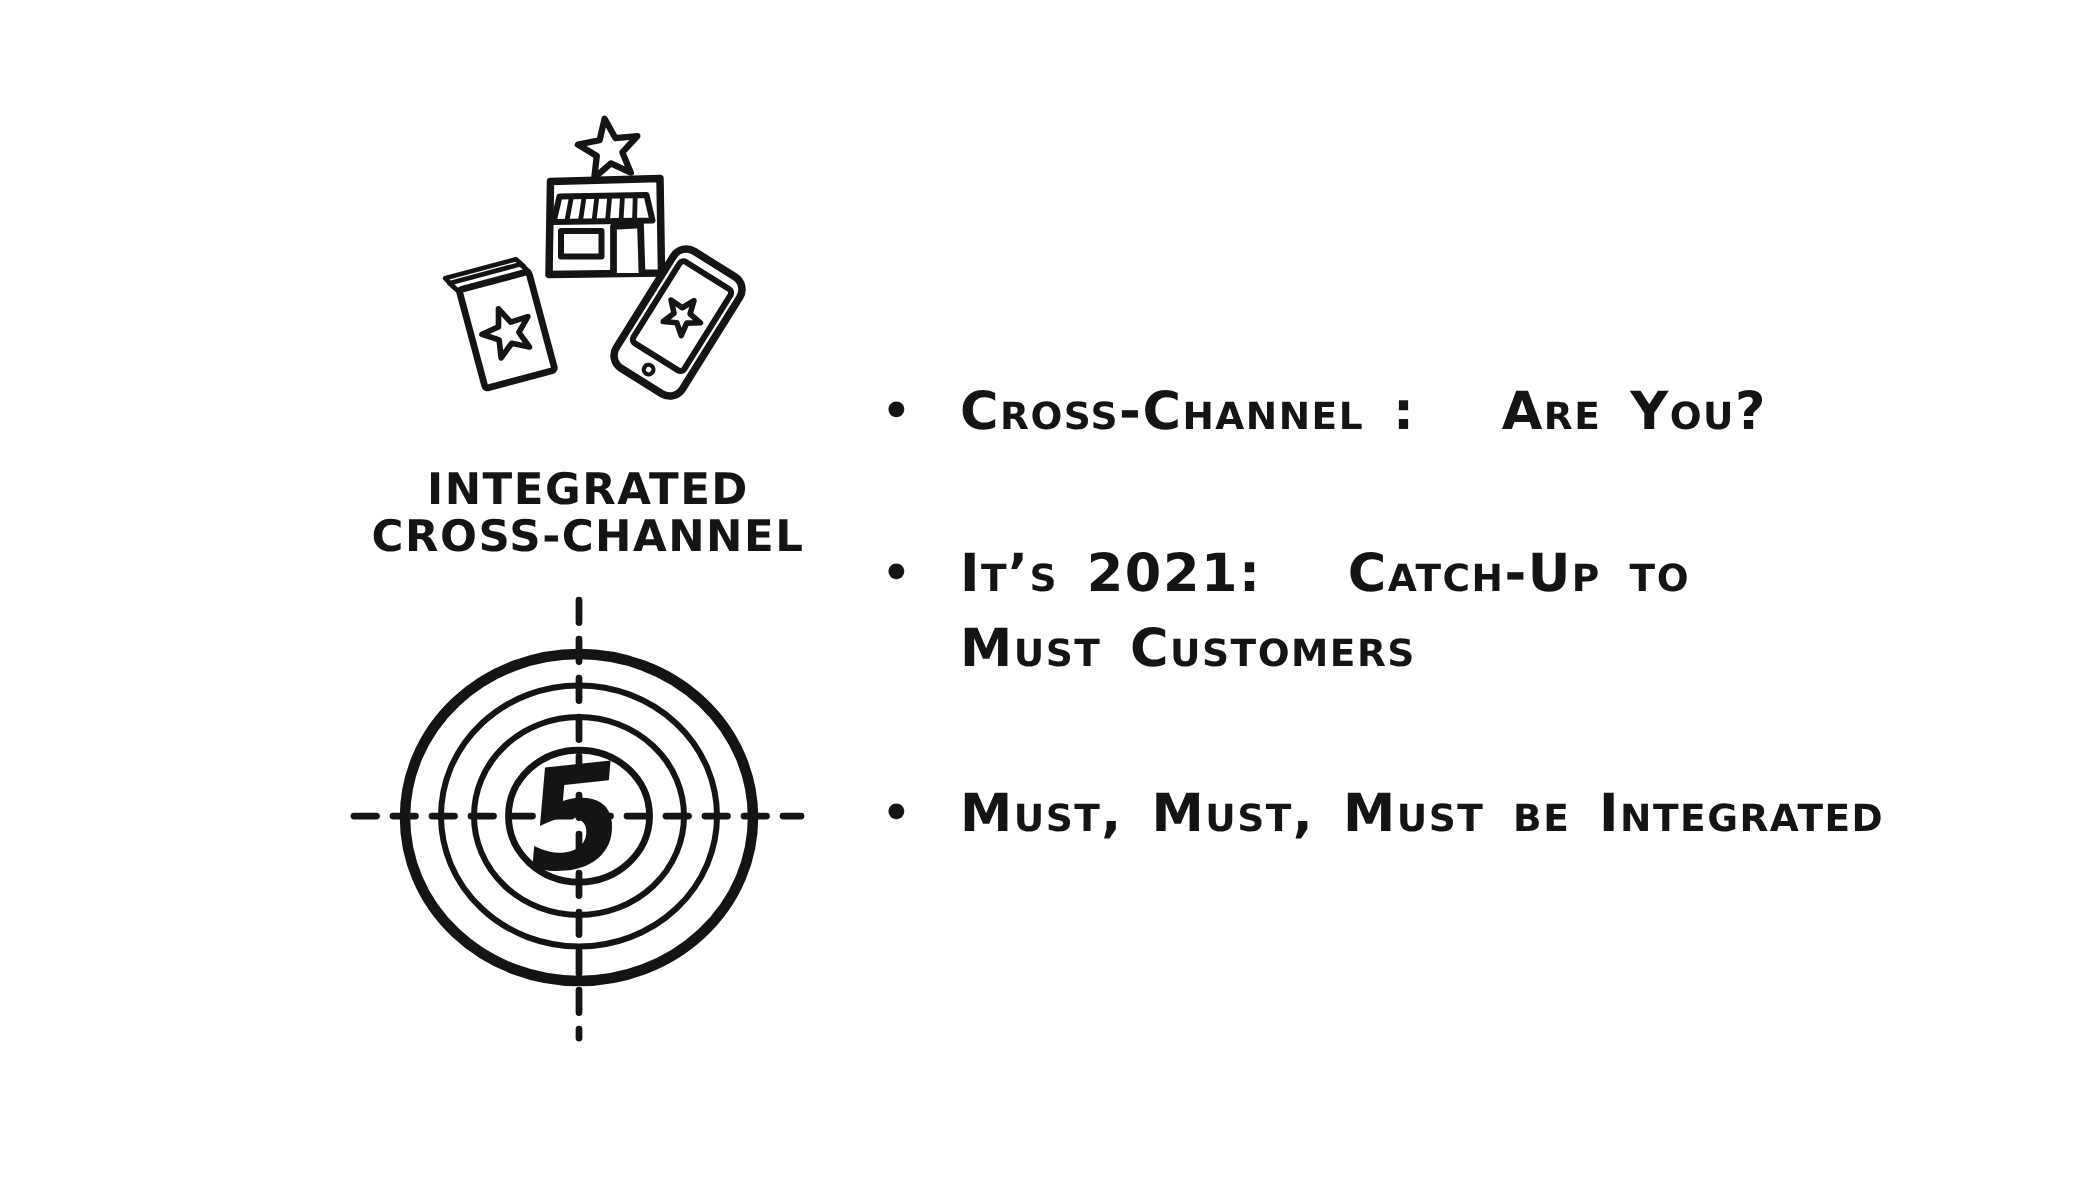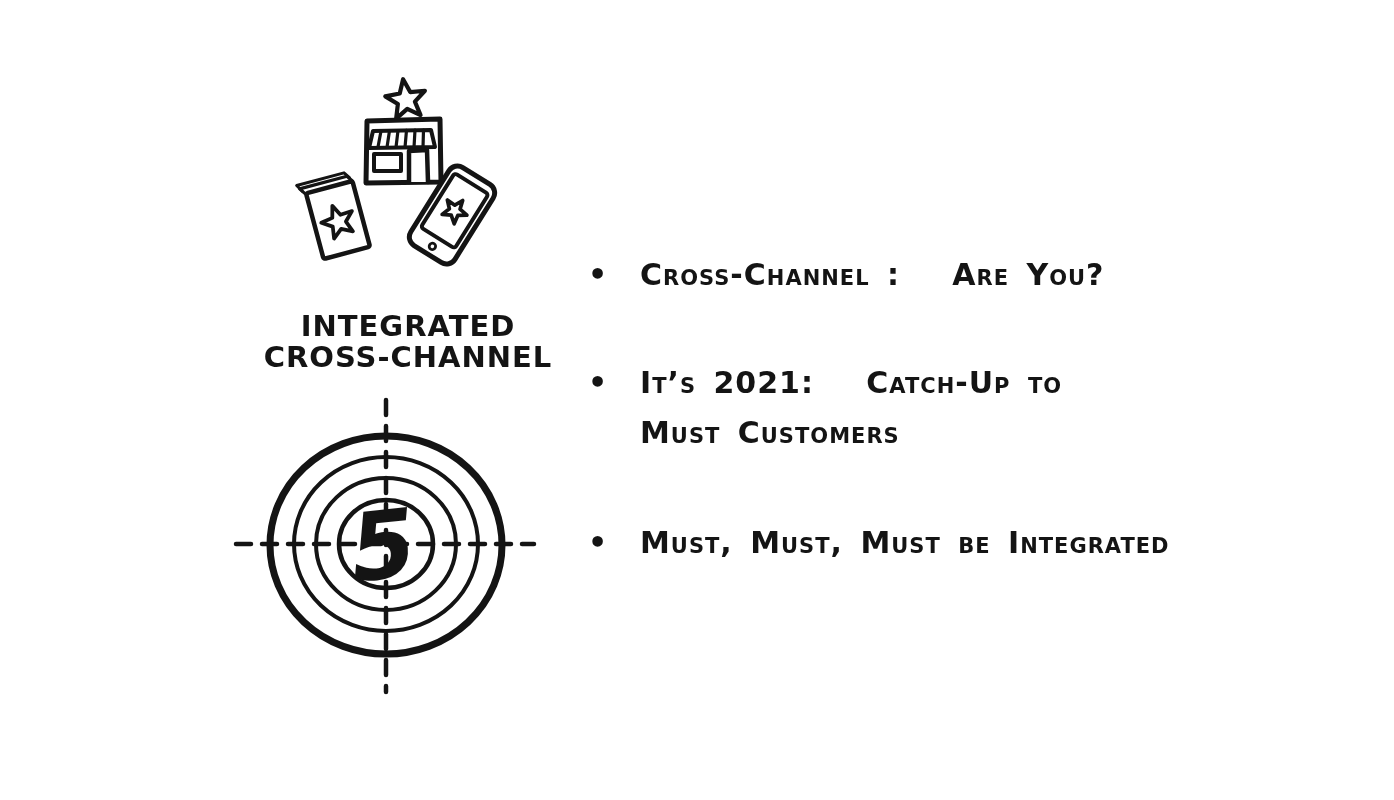--- a/index.html
+++ b/index.html
@@ -20,21 +20,21 @@
     left: 292px;
     top: 70px;
     width: 216px;
     height: 200px;
   }
   .ink-stroke { stroke: #141414; fill: #ffffff; stroke-linejoin: round; stroke-linecap: round; }
   .ink-line   { stroke: #141414; fill: none;    stroke-linejoin: round; stroke-linecap: round; }
 
   .caption {
     position: absolute;
-    left: 258px;
+    left: 242px;
     top: 311px;
     width: 300px;
     text-align: center;
     font-weight: 700;
     font-size: 29px;
     line-height: 1.07;
     letter-spacing: 1px;
     color: #141414;
     white-space: nowrap;
   }
@@ -64,21 +64,21 @@
   }
   .dot {
     width: 22px;
     margin-right: 30px;
     font-size: 30px;
     line-height: 50px;
     font-weight: 700;
     color: #141414;
   }
   .btext {
-    font-size: 30px;
+    font-size: 35px;
     font-weight: 700;
     font-variant: small-caps;
     line-height: 50px;
     letter-spacing: 1px;
     word-spacing: 6px;
     color: #141414;
     white-space: pre-wrap;
   }
   .row-1 { top: 250px; }
   .row-2 { top: 358px; }

